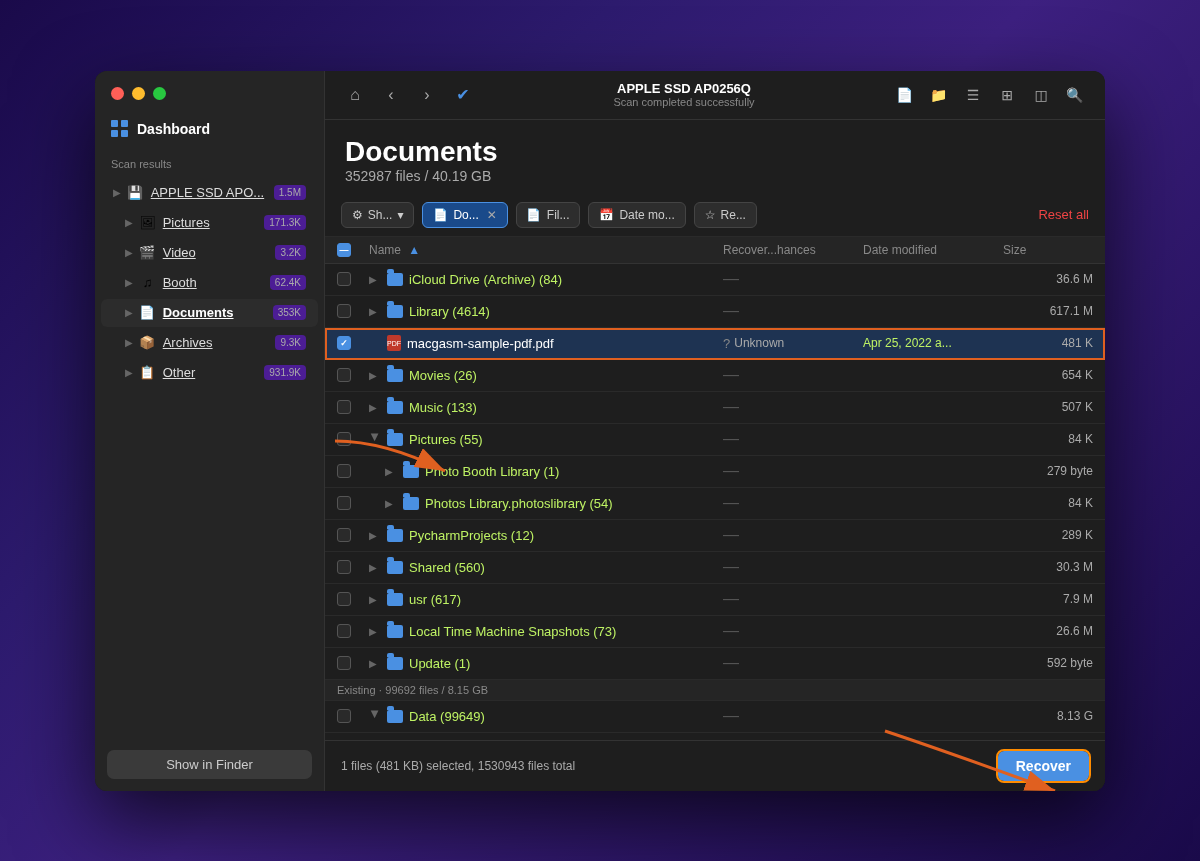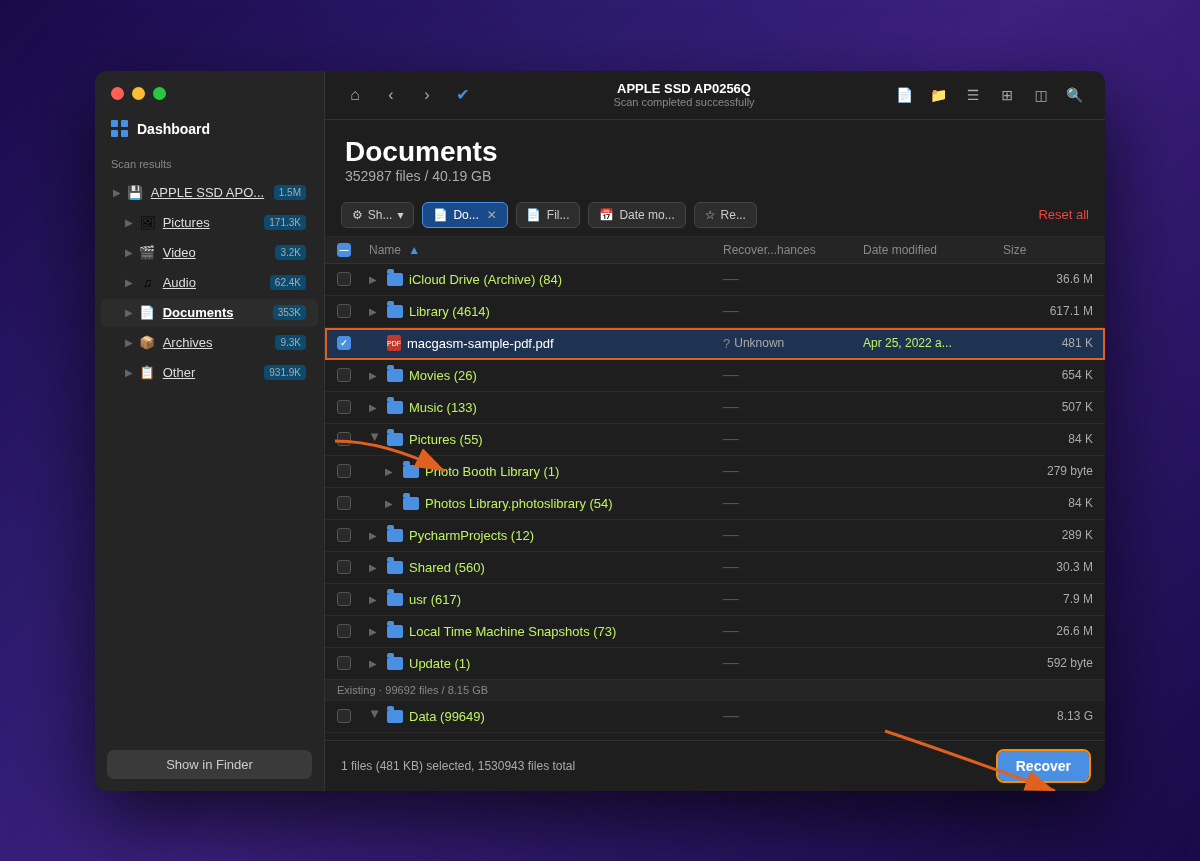--- a/index.html
+++ b/index.html
@@ -92,21 +92,21 @@
       justify-content: center;
       font-size: 13px;
     }
     .sidebar-item-label {
       flex: 1;
       color: #ddd;
       font-size: 13px;
       text-decoration: underline;
     }
     .sidebar-badge {
-      background: #0c4a6e;
+      background: #4c1d95;
       color: #aaa;
       font-size: 10px;
       padding: 2px 5px;
       border-radius: 4px;
     }
     .sidebar-chevron {
       color: #666;
       font-size: 10px;
     }
     .sidebar-spacer { flex: 1; }
@@ -433,21 +433,21 @@
       <div class="sidebar-item" style="padding-left:24px;">
         <span class="sidebar-chevron">▶</span>
         <span class="sidebar-item-icon">🎬</span>
         <span class="sidebar-item-label">Video</span>
         <span class="sidebar-badge">3.2K</span>
       </div>
 
       <div class="sidebar-item" style="padding-left:24px;">
         <span class="sidebar-chevron">▶</span>
         <span class="sidebar-item-icon">♫</span>
-        <span class="sidebar-item-label">Audio</span>
+        <span class="sidebar-item-label">Booth</span>
         <span class="sidebar-badge">62.4K</span>
       </div>
 
       <div class="sidebar-item active" style="padding-left:24px;">
         <span class="sidebar-chevron">▶</span>
         <span class="sidebar-item-icon">📄</span>
         <span class="sidebar-item-label" style="color:#fff;font-weight:600;">Documents</span>
         <span class="sidebar-badge">353K</span>
       </div>
 

